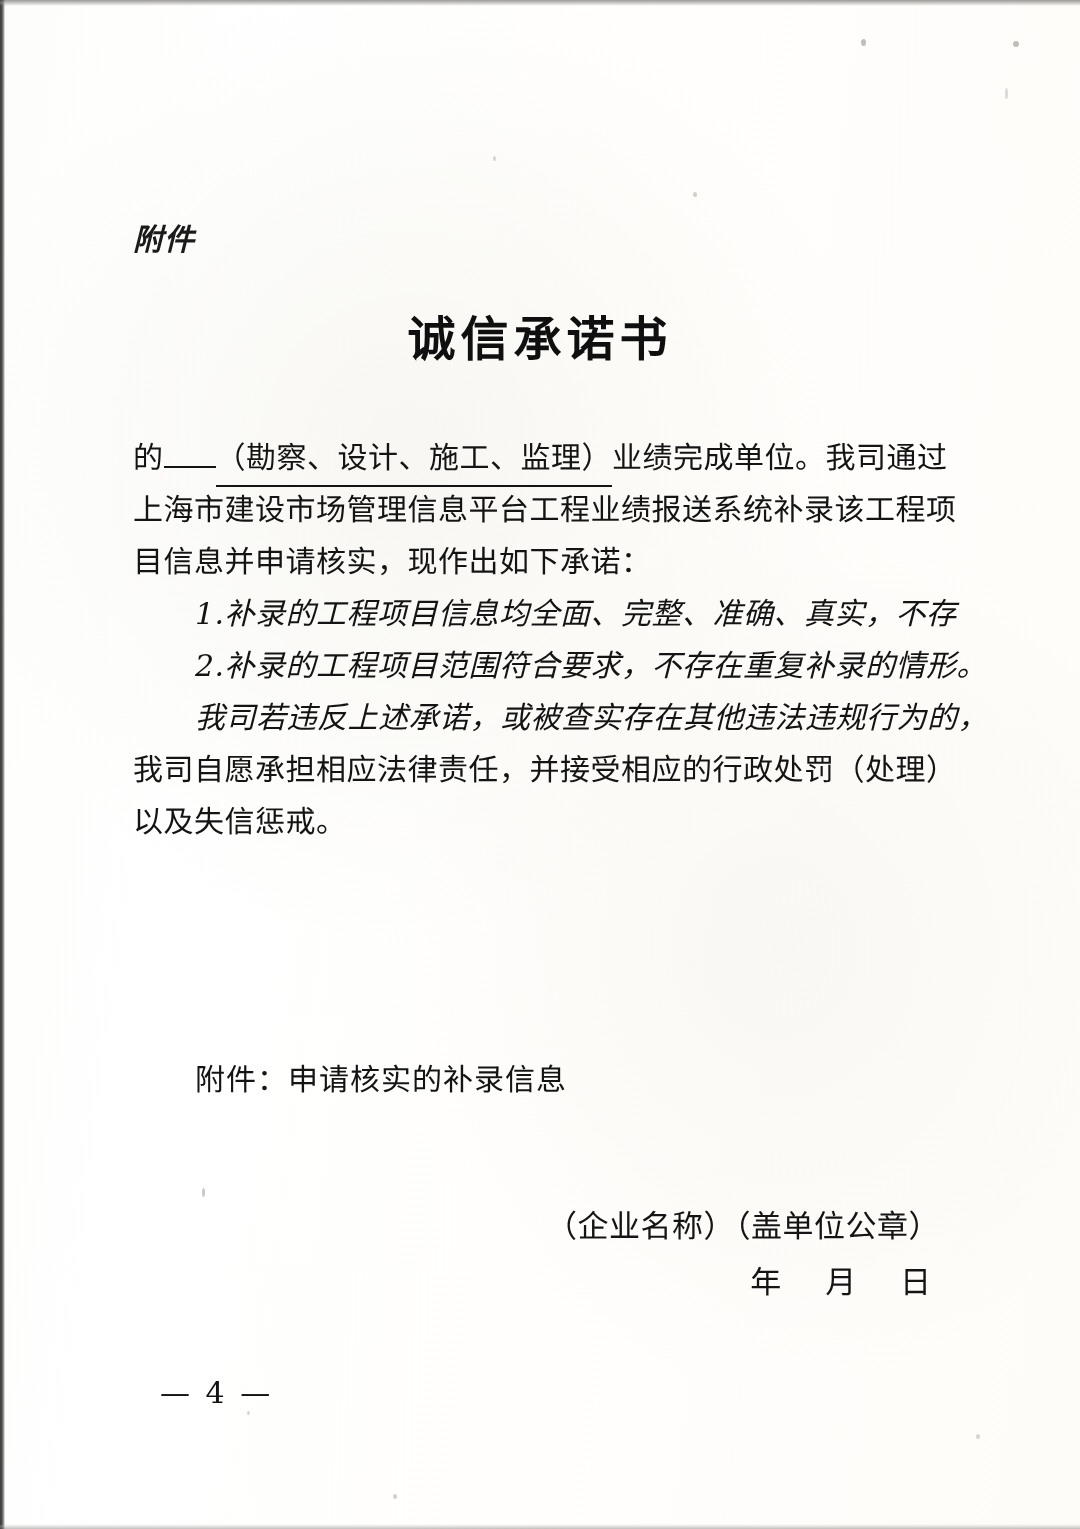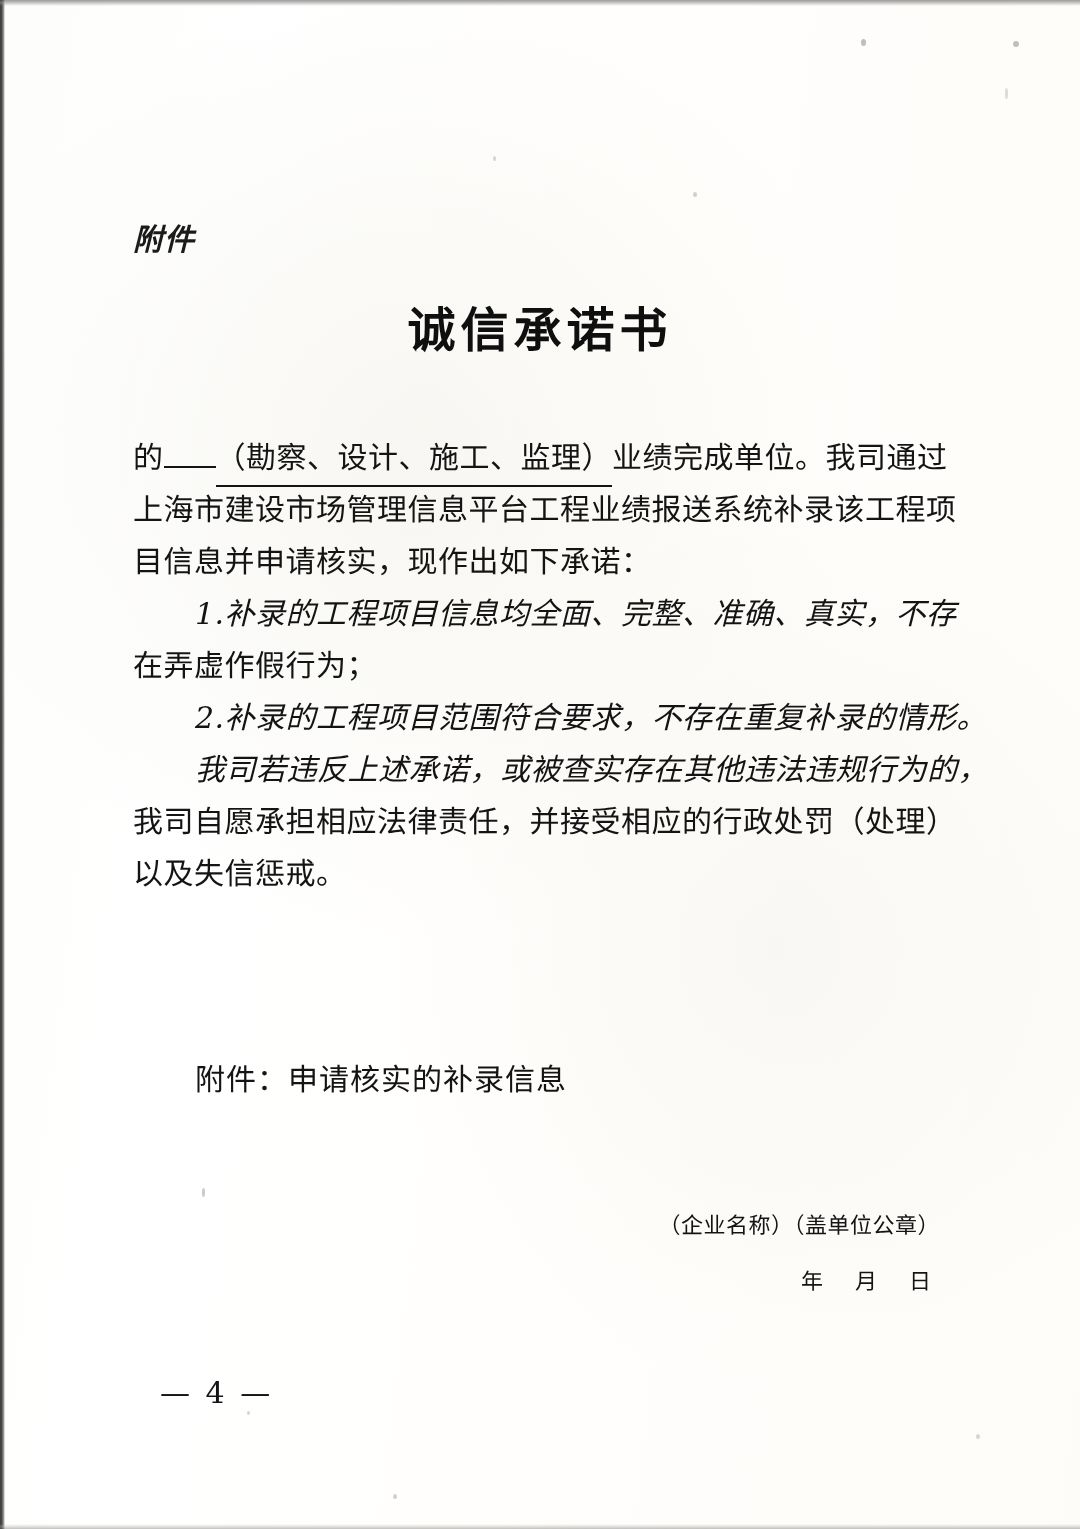--- a/index.html
+++ b/index.html
@@ -68,21 +68,21 @@
     font-size: 30px;
     font-weight: 700;
     color: #1b1b1b;
     letter-spacing: 1px;
     font-style: italic;
   }
 
   .doc-title {
     position: absolute;
     left: 0;
-    top: 291px;
+    top: 300px;
     width: 1080px;
     text-align: center;
     font-family: Liberation Sans, sans-serif;
     font-size: 48px;
     font-weight: 700;
     color: #0f0f0f;
     letter-spacing: 5px;
   }
 
   .body-block {
@@ -125,21 +125,21 @@
     letter-spacing: 1px;
     white-space: nowrap;
     margin-top: 27px;
   }
 
   .sign-block {
     position: absolute;
     right: 140px;
     top: 1198px;
     text-align: right;
-    font-size: 22px;
+    font-size: 31px;
     color: #141414;
     line-height: 56px;
   }
   .sign-company { display: block; letter-spacing: 0.5px; white-space: nowrap; }
   .sign-date {
     display: block;
     white-space: pre;
     letter-spacing: 1px;
     padding-right: 8px;
   }
@@ -183,21 +183,20 @@
 
 
       <span class="body-line">
         <span>的</span><span class="blank blank-w-short"></span><span class="ul">（勘察、设计、施工、监理）</span><span>业绩完成单位。我司通过</span>
       </span>
 
       <span class="body-line">上海市建设市场管理信息平台工程业绩报送系统补录该工程项</span>
       <span class="body-line">目信息并申请核实，现作出如下承诺：</span>
 
       <span class="body-line indent2">1.补录的工程项目信息均全面、完整、准确、真实，不存</span>
-      <span class="body-line">在弄虚作假行为；</span>
 
       <span class="body-line indent2">2.补录的工程项目范围符合要求，不存在重复补录的情形。</span>
 
       <span class="body-line indent2">我司若违反上述承诺，或被查实存在其他违法违规行为的，</span>
       <span class="body-line">我司自愿承担相应法律责任，并接受相应的行政处罚（处理）</span>
       <span class="body-line">以及失信惩戒。</span>
 
     </div>
 
     <div class="attach-list">附件：申请核实的补录信息</div>

